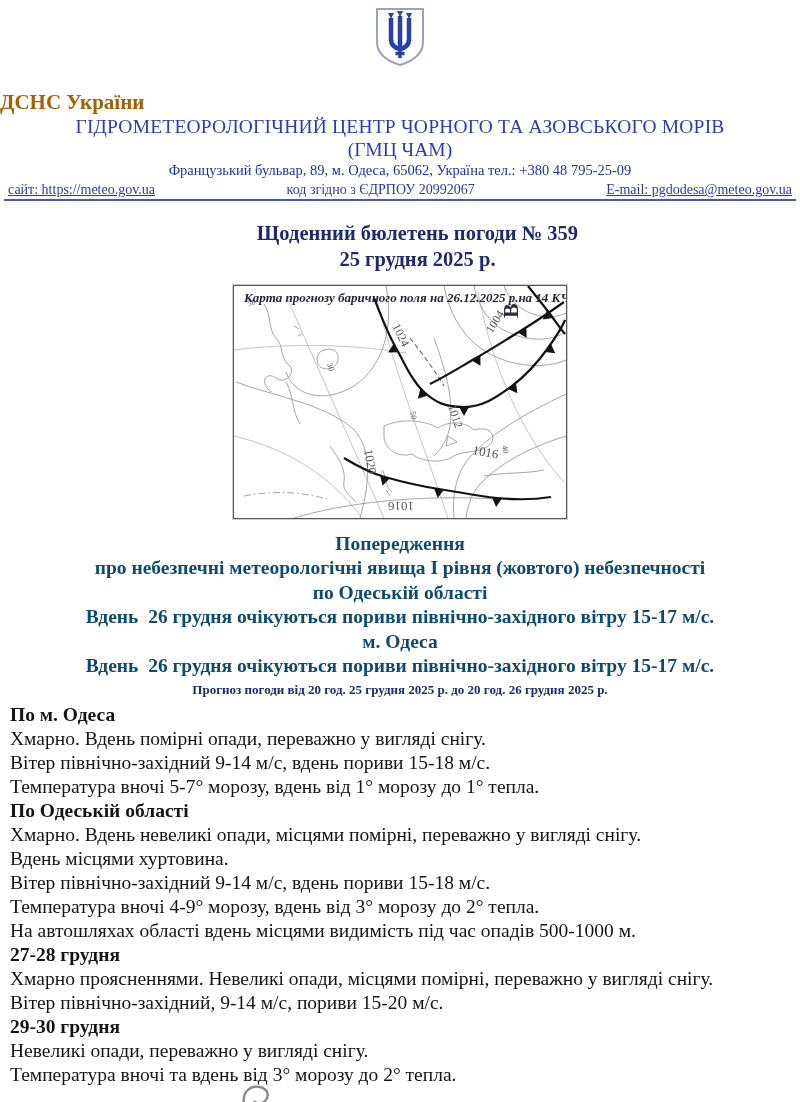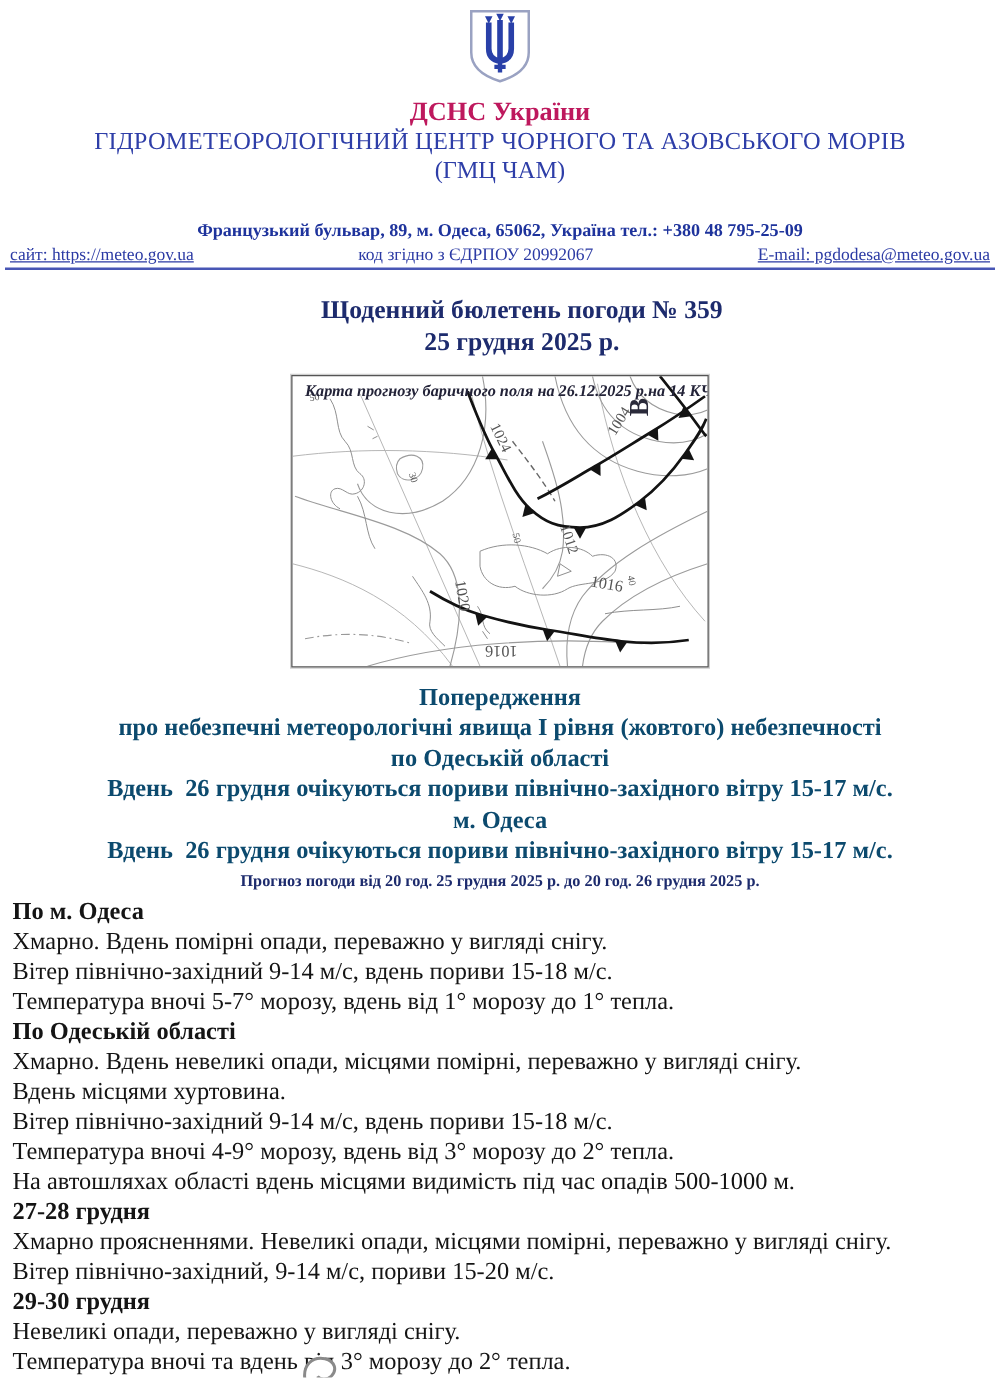--- a/index.html
+++ b/index.html
@@ -3,24 +3,24 @@
 <meta charset="utf-8">
 <style>
   html,body{margin:0;padding:0;}
   body{
     width:800px;height:1102px;overflow:hidden;position:relative;
     background:#ffffff;
     font-family:"Liberation Serif","DejaVu Serif",serif;
   }
   
   .emblem-wrap{width:58px;margin:6px auto 0;}
-  .org-short{font-size:21px;font-weight:bold;color:#be185d;text-align:center;line-height:25px;margin-top:4px;}
+  .org-short{font-size:21px;font-weight:bold;color:#a16207;text-align:left;line-height:25px;margin-top:18px;}
   .org-full{font-size:19.5px;color:#2e3ea8;text-align:center;line-height:23px;letter-spacing:.2px;}
   .org-abbr{font-size:19.5px;color:#2e3ea8;text-align:center;line-height:23px;}
-  .address{font-size:14.5px;font-weight:bold;color:#1e339c;text-align:center;line-height:18px;margin-top:28px;}
+  .address{font-size:14.5px;font-weight:normal;color:#1e339c;text-align:center;line-height:18px;margin-top:0;}
   .contact-row{display:flex;justify-content:space-between;align-items:baseline;
     font-size:14px;color:#2b3aa4;line-height:17px;margin-top:2px;padding:0 8px;}
   .contact-row .link{text-decoration:underline;cursor:pointer;}
   .rule{height:2px;background:#4856b5;margin:1px 4px 0;}
   
   .title{margin-top:20px;font-size:20.5px;font-weight:bold;color:#1d2b6d;text-align:center;line-height:25.5px;margin-left:35px;}
   
   .map-wrap{width:334px;margin:13px auto 0;}
   .map-wrap svg{display:block;background:#fff;border:1px solid #555;box-shadow:0 0 0 1px #cfcfcf;}
   

